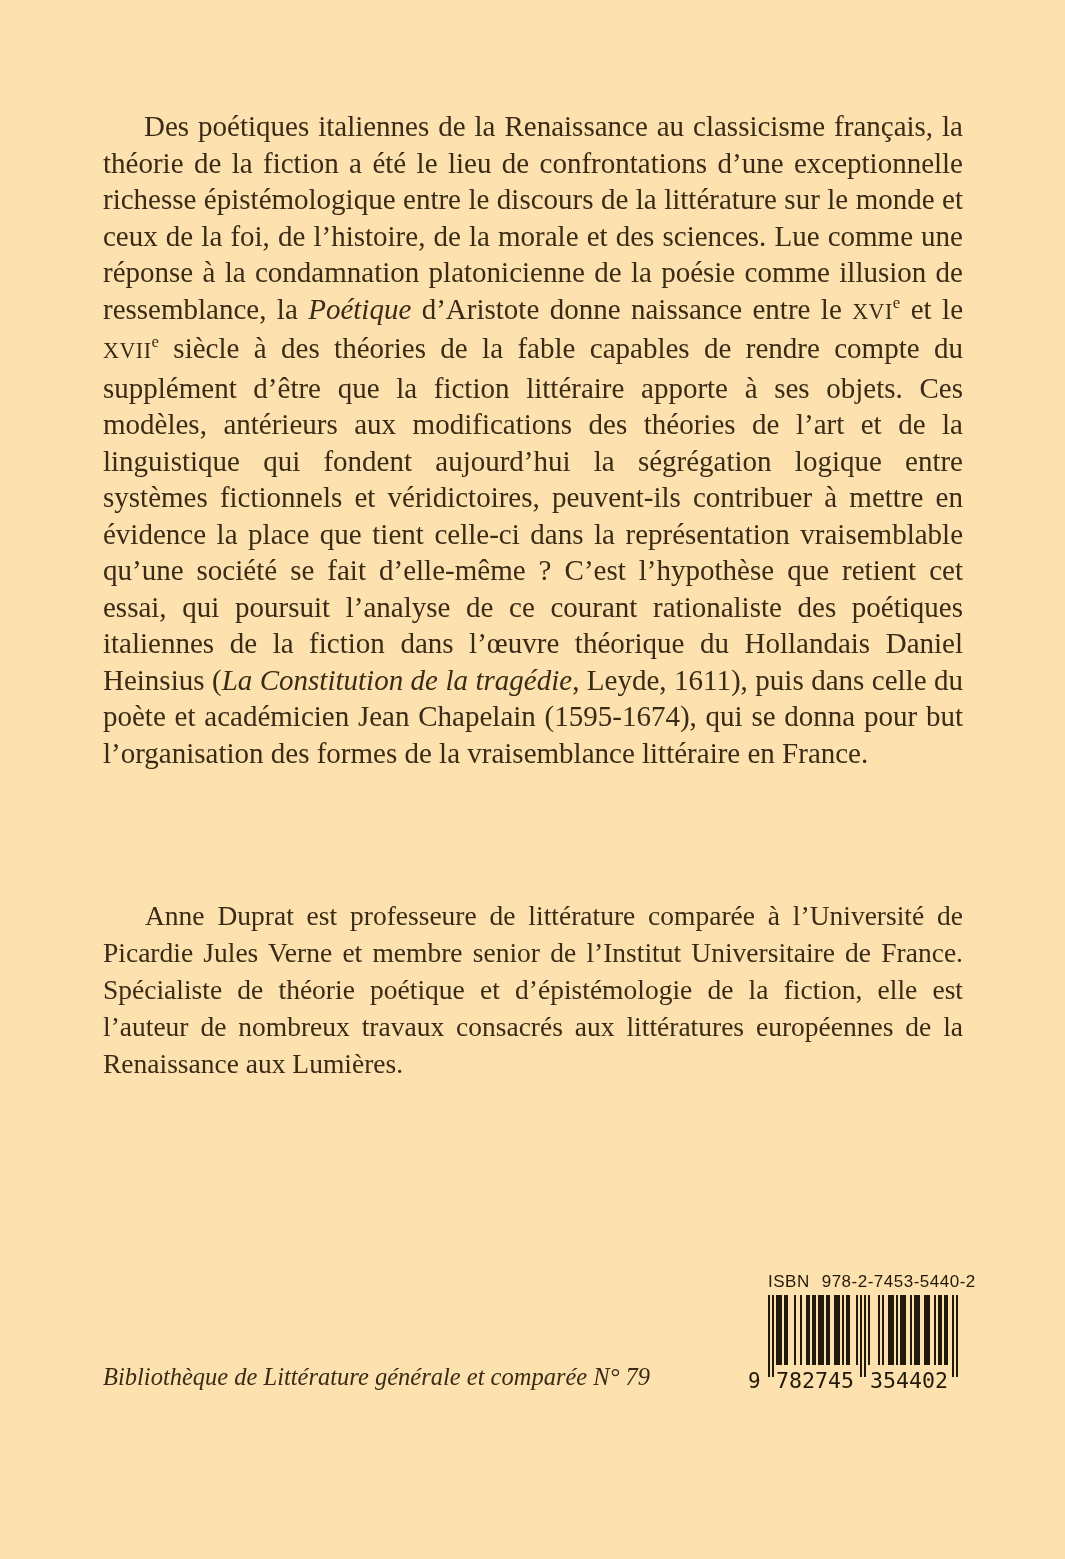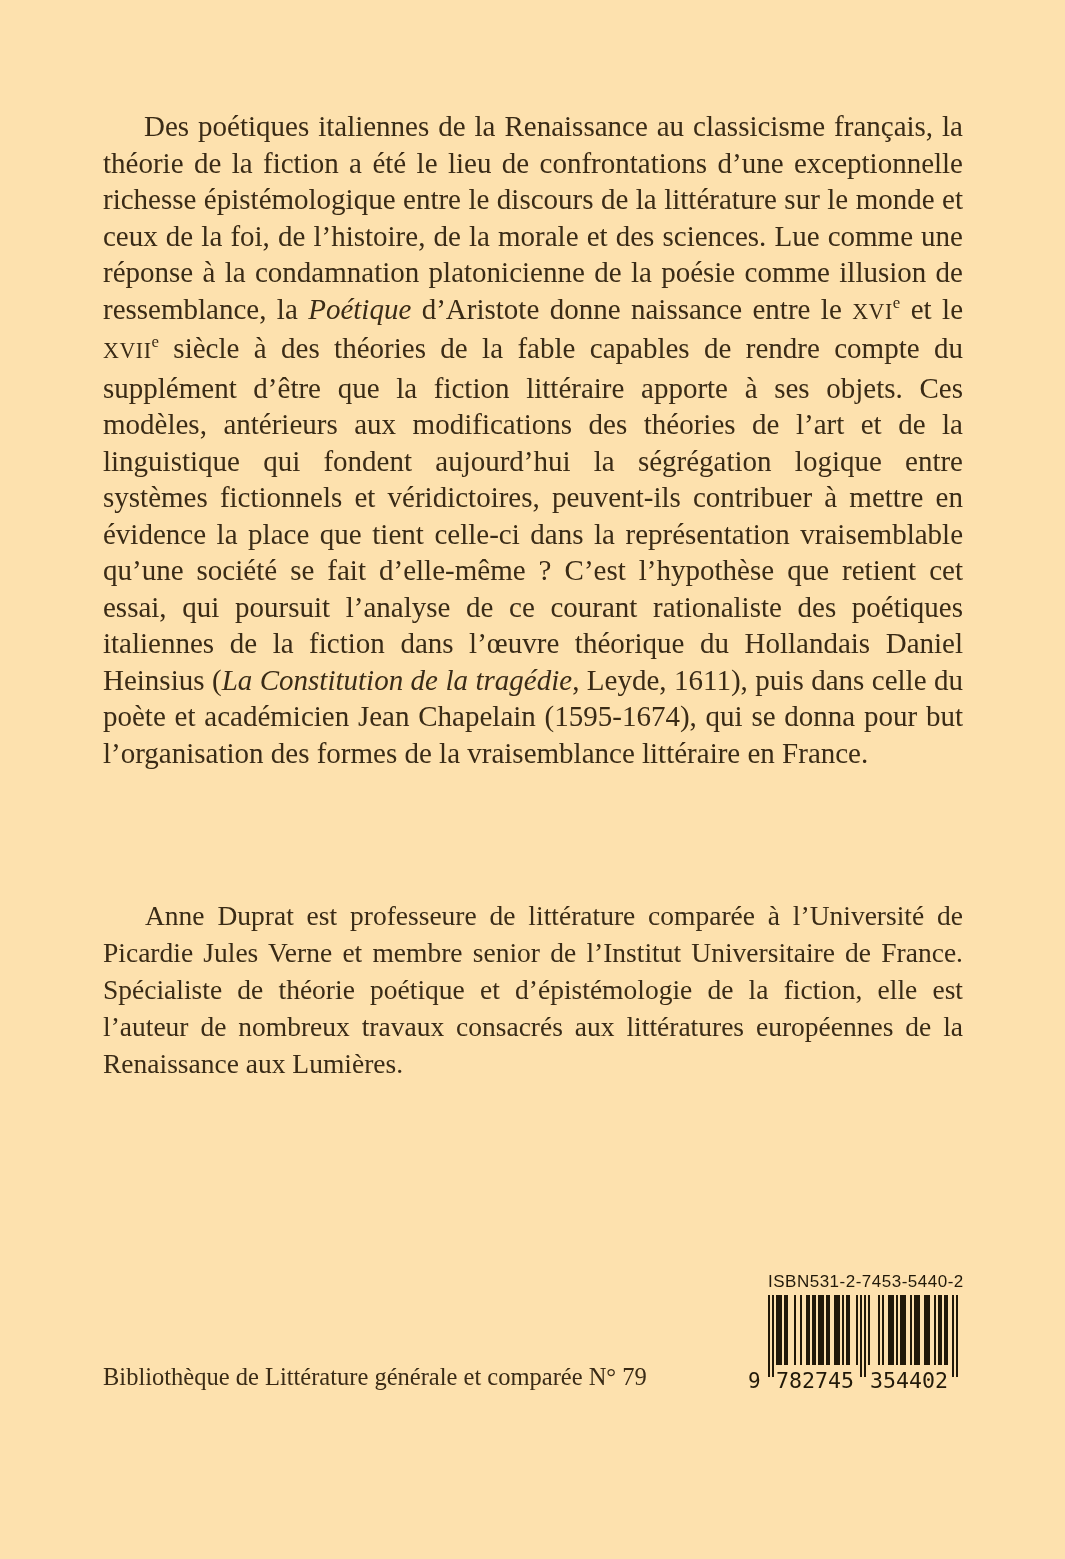--- a/index.html
+++ b/index.html
@@ -25,48 +25,48 @@
   .seg-i{font-style:italic;}
   .seg-sc{font-size:0.76em;letter-spacing:0.5px;}
   .seg-sup{vertical-align:super;font-size:0.58em;line-height:0;}
   .bio{
     position:absolute;left:103px;top:897px;width:860px;margin:0;
     font-size:27.5px;line-height:37px;
     text-align:justify;text-indent:42px;
   }
   .series{
     position:absolute;left:103px;top:1363px;
-    font-size:24.5px;white-space:nowrap;
+    font-style:italic;font-size:24.5px;white-space:nowrap;
   }
   .isbn-block{
     position:absolute;left:746px;top:1272px;width:230px;
     color:var(--code);
   }
   .isbn-line{
-    display:flex;margin-left:22px;
+    display:flex;gap:12px;margin-left:22px;
     font-family:"Liberation Sans","DejaVu Sans",sans-serif;
     font-size:17px;letter-spacing:0.5px;white-space:nowrap;
   }
   .barcode{margin-top:3px;line-height:0;}
 </style>
 </head>
 <body>
 
 <div class="cover">
 
   <p class="synopsis"><span>Des poétiques italiennes de la Renaissance au classicisme français, la théorie de la fiction a été le lieu de confrontations d’une exceptionnelle richesse épistémologique entre le discours de la littérature sur le monde et ceux de la foi, de l’histoire, de la morale et des sciences. Lue comme une réponse à la condamnation platonicienne de la poésie comme illusion de ressemblance, la </span><span class="seg-i">Poétique</span><span> d’Aristote donne naissance entre le </span><span class="seg-sc">XVI</span><span class="seg-sup">e</span><span> et le </span><span class="seg-sc">XVII</span><span class="seg-sup">e</span><span> siècle à des théories de la fable capables de rendre compte du supplément d’être que la fiction littéraire apporte à ses objets. Ces modèles, antérieurs aux modifications des théories de l’art et de la linguistique qui fondent aujourd’hui la ségrégation logique entre systèmes fictionnels et véridictoires, peuvent-ils contribuer à mettre en évidence la place que tient celle-ci dans la représentation vraisemblable qu’une société se fait d’elle-même ? C’est l’hypothèse que retient cet essai, qui poursuit l’analyse de ce courant rationaliste des poétiques italiennes de la fiction dans l’œuvre théorique du Hollandais Daniel Heinsius (</span><span class="seg-i">La Constitution de la tragédie</span><span>, Leyde, 1611), puis dans celle du poète et académicien Jean Chapelain (1595-1674), qui se donna pour but l’organisation des formes de la vraisemblance littéraire en France.</span></p>
 
   <p class="bio">Anne Duprat est professeure de littérature comparée à l’Université de Picardie Jules Verne et membre senior de l’Institut Universitaire de France. Spécialiste de théorie poétique et d’épistémologie de la fiction, elle est l’auteur de nombreux travaux consacrés aux littératures européennes de la Renaissance aux Lumières.</p>
 
   <div class="series">Bibliothèque de Littérature générale et comparée N° 79</div>
 
   <div class="isbn-block">
     <div class="isbn-line">
       <span>ISBN</span>
-      <span>531-2-7453-5440-2</span>
+      <span>978-2-7453-5440-2</span>
     </div>
     <div class="barcode"><svg width="216" height="96" viewBox="0 0 216 96" fill="#211909" xmlns="http://www.w3.org/2000/svg">
           <rect x="22" y="0" width="2" height="82"></rect>
           <rect x="26" y="0" width="2" height="82"></rect>
           <rect x="30" y="0" width="2" height="70"></rect>
           <rect x="32" y="0" width="2" height="70"></rect>
           <rect x="34" y="0" width="2" height="70"></rect>
           <rect x="38" y="0" width="2" height="70"></rect>
           <rect x="40" y="0" width="2" height="70"></rect>
           <rect x="48" y="0" width="2" height="70"></rect>

